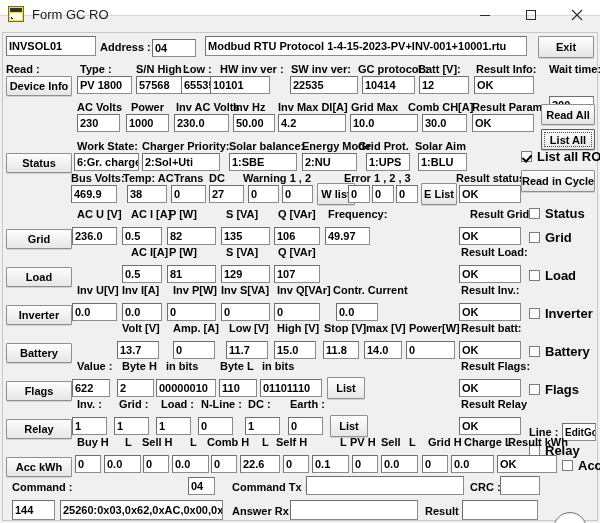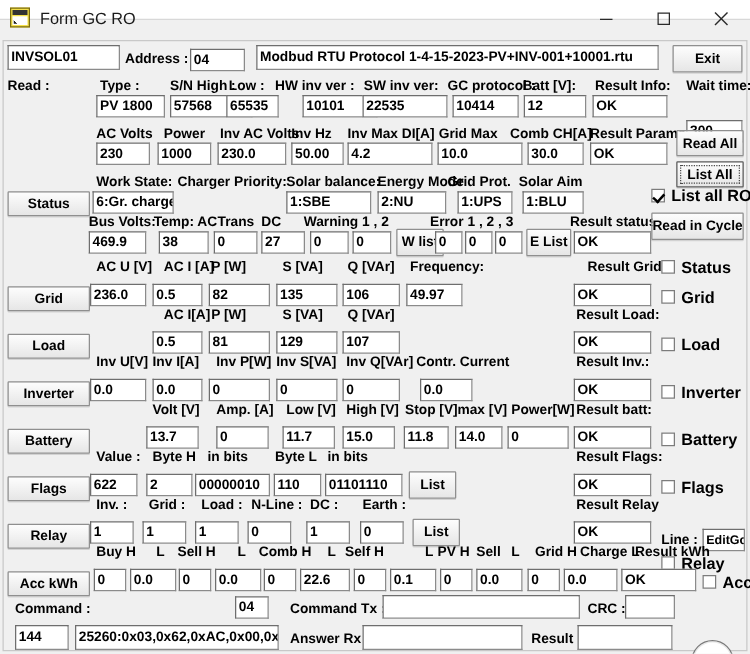--- a/index.html
+++ b/index.html
@@ -158,35 +158,36 @@
 <div id="client">
   <div id="client-border"></div>
 
   <div class="tb" style="left:6px; top:6px; width:90px; height:20px; line-height:19px;">INVSOL01</div>
   <div class="lbl" style="left:100px; top:11px;">Address :</div>
   <div class="tb" style="left:152px; top:9px; width:44px; height:18px;">04</div>
   <div class="tb" style="left:205px; top:6px; width:322px; height:20px; line-height:19px;">Modbud RTU Protocol 1-4-15-2023-PV+INV-001+10001.rtu</div>
   <div class="btn" style="left:538px; top:6px; width:56px; height:22px;">Exit</div>
 
   <div class="lbl" style="left:6px; top:33px;">Read :</div>
+  <div class="btn" style="left:6px; top:46px; width:66px; height:20px;">Device Info</div>
 
   <div class="lbl" style="left:80px; top:33px;">Type :</div>
   <div class="lbl" style="left:136px; top:33px;">S/N High :</div>
   <div class="lbl" style="left:183px; top:33px;">Low :</div>
   <div class="lbl" style="left:220px; top:33px;">HW inv ver :</div>
   <div class="lbl" style="left:291px; top:33px;">SW inv ver:</div>
   <div class="lbl" style="left:358px; top:33px;">GC protocol :</div>
   <div class="lbl" style="left:418px; top:33px;">Batt  [V]:</div>
   <div class="lbl" style="left:476px; top:33px;">Result Info:</div>
   <div class="lbl" style="left:549px; top:33px;">Wait time:</div>
 
   <div class="tb" style="left:77px; top:46px; width:55px;">PV 1800</div>
   <div class="tb" style="left:136px; top:46px; width:66px;">57568</div>
   <div class="tb" style="left:181px; top:46px; width:42px;">65535</div>
-  <div class="tb" style="left:242px; top:46px; width:60px;">10101</div>
+  <div class="tb" style="left:210px; top:46px; width:60px;">10101</div>
   <div class="tb" style="left:290px; top:46px; width:68px;">22535</div>
   <div class="tb" style="left:362px; top:46px; width:53px;">10414</div>
   <div class="tb" style="left:419px; top:46px; width:50px;">12</div>
   <div class="tb" style="left:474px; top:46px; width:60px;">OK</div>
   <div class="tb" style="left:549px; top:30px; width:45px;margin-top:36px;">300</div>
 
 
   <div class="lbl" style="left:77px; top:71px;">AC Volts</div>
   <div class="lbl" style="left:131px; top:71px;">Power</div>
   <div class="lbl" style="left:176px; top:71px;">Inv AC Volts</div>
@@ -213,20 +214,21 @@
   <div class="btn" style="left:6px; top:123px; width:66px; height:20px;">Status</div>
 
   <div class="lbl" style="left:77px; top:110px;">Work State:</div>
   <div class="lbl" style="left:142px; top:110px;">Charger Priority:</div>
   <div class="lbl" style="left:229px; top:110px;">Solar balance:</div>
   <div class="lbl" style="left:302px; top:110px;">Energy Mode</div>
   <div class="lbl" style="left:358px; top:110px;">Grid Prot.</div>
   <div class="lbl" style="left:415px; top:110px;">Solar Aim</div>
 
   <div class="tb" style="left:74px; top:123px; width:65px;">6:Gr. charge</div>
+  <div class="tb" style="left:142px; top:123px; width:78px;">2:Sol+Uti</div>
   <div class="tb" style="left:229px; top:123px; width:68px;">1:SBE</div>
   <div class="tb" style="left:302px; top:123px; width:55px;">2:NU</div>
   <div class="tb" style="left:366px; top:123px; width:44px;">1:UPS</div>
   <div class="tb" style="left:418px; top:123px; width:49px;">1:BLU</div>
 
   <div class="cb checked" style="left:521px; top:119px;">
     <span class="box"></span>
     <span class="cbl">List all RO</span>
   </div>
 

